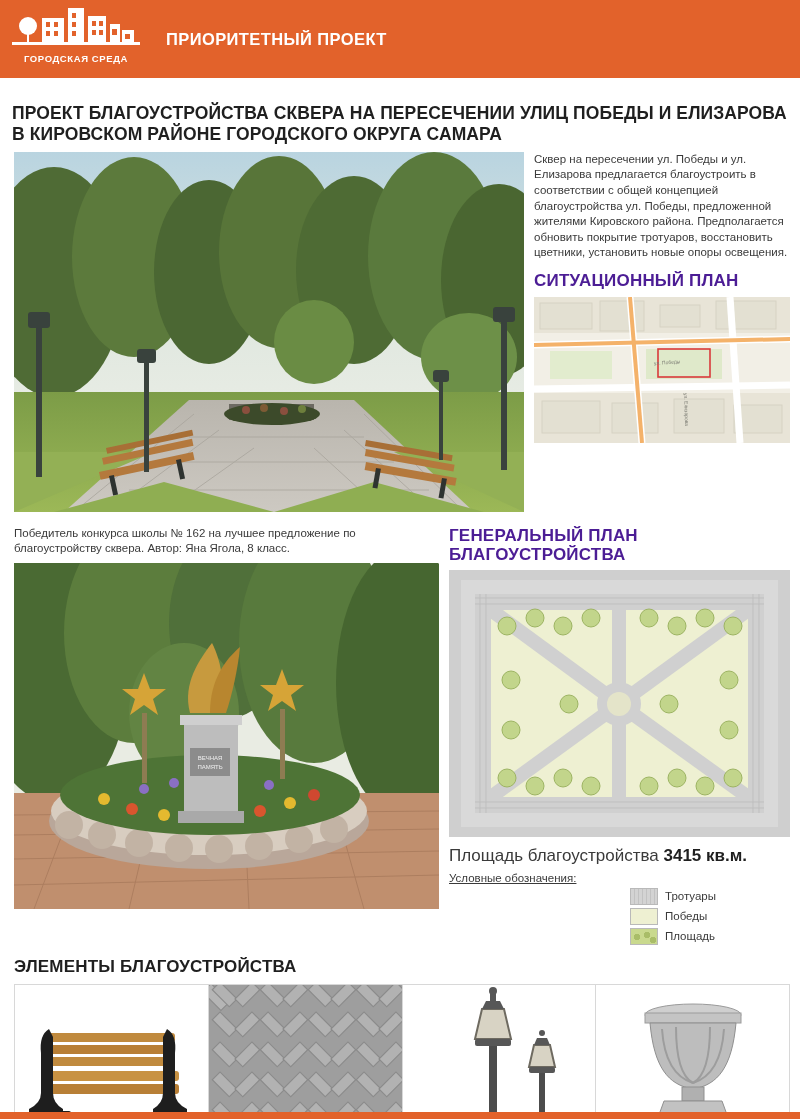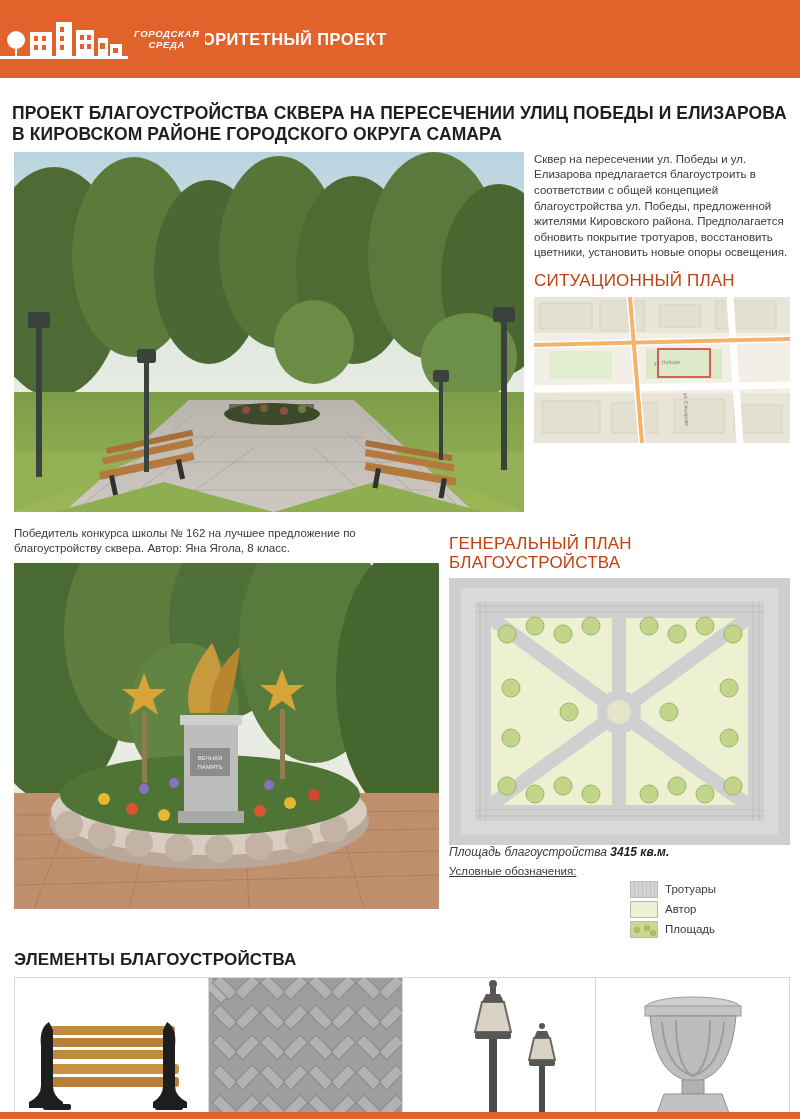--- a/index.html
+++ b/index.html
@@ -23,26 +23,25 @@
     display: flex;
     align-items: stretch;
     color: #ffffff;
   }
   .logo-box {
     width: 152px;
     flex: 0 0 152px;
     background: #e2622b;
     position: relative;
     display: flex;
-    flex-direction: row;
+    flex-direction: column;
     justify-content: flex-start;
     align-items: center;
     padding-top: 0;
     box-sizing: border-box;
-    font-style: italic;
   }
   .logo-graphic {
     width: 128px;
     height: 50px;
     position: relative;
   }
   .logo-caption {
     font-size: 9.5px;
     letter-spacing: 0.6px;
     font-weight: bold;
@@ -105,22 +104,22 @@
     display: flex;
     flex-direction: column;
   }
   .desc-text {
     font-size: 11.5px;
     line-height: 1.36;
     color: #3a3a3a;
   }
   .section-head {
     font-size: 17px;
-    font-weight: normal;
-    color: #c2410c;
+    font-weight: bold;
+    color: #4c1d95;
     line-height: 1.12;
     margin-top: 10px;
     letter-spacing: 0.2px;
   }
   .map-box {
     margin-top: 7px;
     width: 100%;
     height: 146px;
     position: relative;
     overflow: hidden;
@@ -156,23 +155,23 @@
   }
   .genplan-box {
     margin-top: 6px;
     width: 100%;
     height: 267px;
     position: relative;
     overflow: hidden;
     background: #cfcfcf;
   }
   .area-line {
-    font-size: 12px;
+    margin-top: 9px;
+    font-size: 17px;
     color: #3a3a3a;
-    font-style: italic;
   }
   .area-line b { color: #1f1f1f; }
   .legend-label {
     margin-top: 6px;
     font-size: 11.5px;
     color: #3a3a3a;
     text-decoration: underline;
     display: inline-block;
   }
   .legend {
@@ -495,21 +494,21 @@
             <polygon points="130,110 136,126 152,126 139,136 144,152 130,142 116,152 121,136 108,126 124,126"></polygon>
             <polygon points="268,106 274,122 290,122 277,132 282,148 268,138 254,148 259,132 246,122 262,122"></polygon>
           </g>
           <rect x="128" y="150" width="5" height="70" fill="#8e7c52"></rect>
           <rect x="266" y="146" width="5" height="70" fill="#8e7c52"></rect>
         </svg>
       </div>
     </div>
 
     <div class="mid-right">
-      <div class="section-head" style="margin-top:8px">ГЕНЕРАЛЬНЫЙ ПЛАН БЛАГОУСТРОЙСТВА</div>
+      <div class="section-head" style="margin-top:0">ГЕНЕРАЛЬНЫЙ ПЛАН БЛАГОУСТРОЙСТВА</div>
       <div class="genplan-box">
         <svg width="341" height="267" viewBox="0 0 341 267">
           <rect width="341" height="267" fill="#cfcfcf"></rect>
           <rect x="12" y="10" width="317" height="247" fill="#d9d9d9"></rect>
 
           <polygon points="26,24 315,24 315,243 26,243" fill="#eef0d2"></polygon>
 
           <g fill="#d0d0d0">
             <rect x="26" y="24" width="289" height="16"></rect>
             <rect x="26" y="227" width="289" height="16"></rect>
@@ -570,21 +569,21 @@
         <b>3415 кв.м.</b>
       </div>
       <div class="legend-label">Условные обозначения:</div>
       <div class="legend">
         <div class="legend-row">
           <span class="swatch sw-walk"></span>
           <span class="legend-text">Тротуары</span>
         </div>
         <div class="legend-row">
           <span class="swatch sw-lawn"></span>
-          <span class="legend-text">Автор</span>
+          <span class="legend-text">Победы</span>
         </div>
         <div class="legend-row">
           <span class="swatch sw-tree"></span>
           <span class="legend-text">Площадь</span>
         </div>
       </div>
     </div>
   </div>
 
   <div class="elements-head">ЭЛЕМЕНТЫ БЛАГОУСТРОЙСТВА</div>

